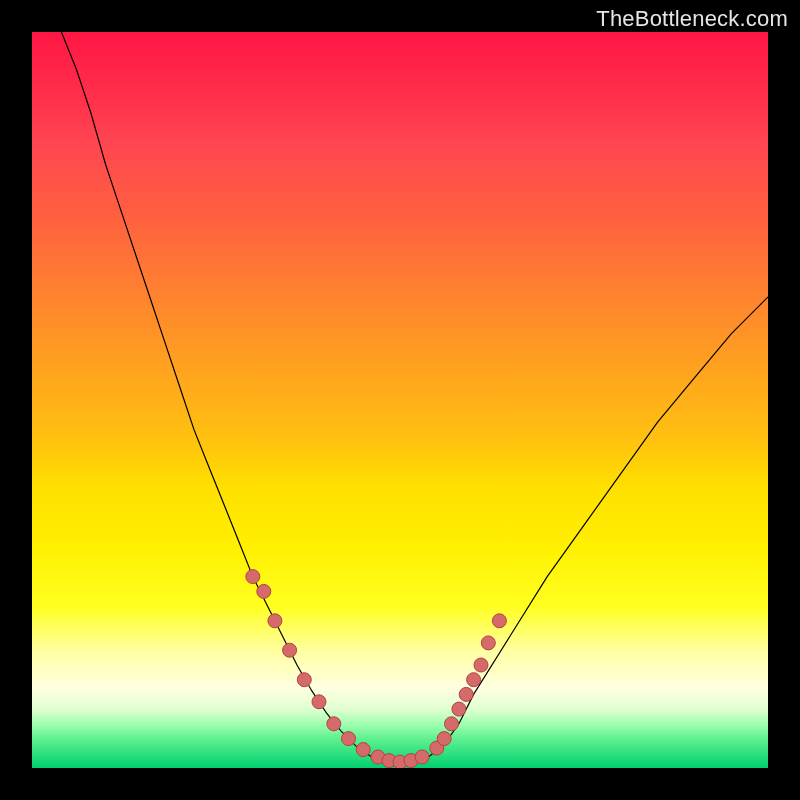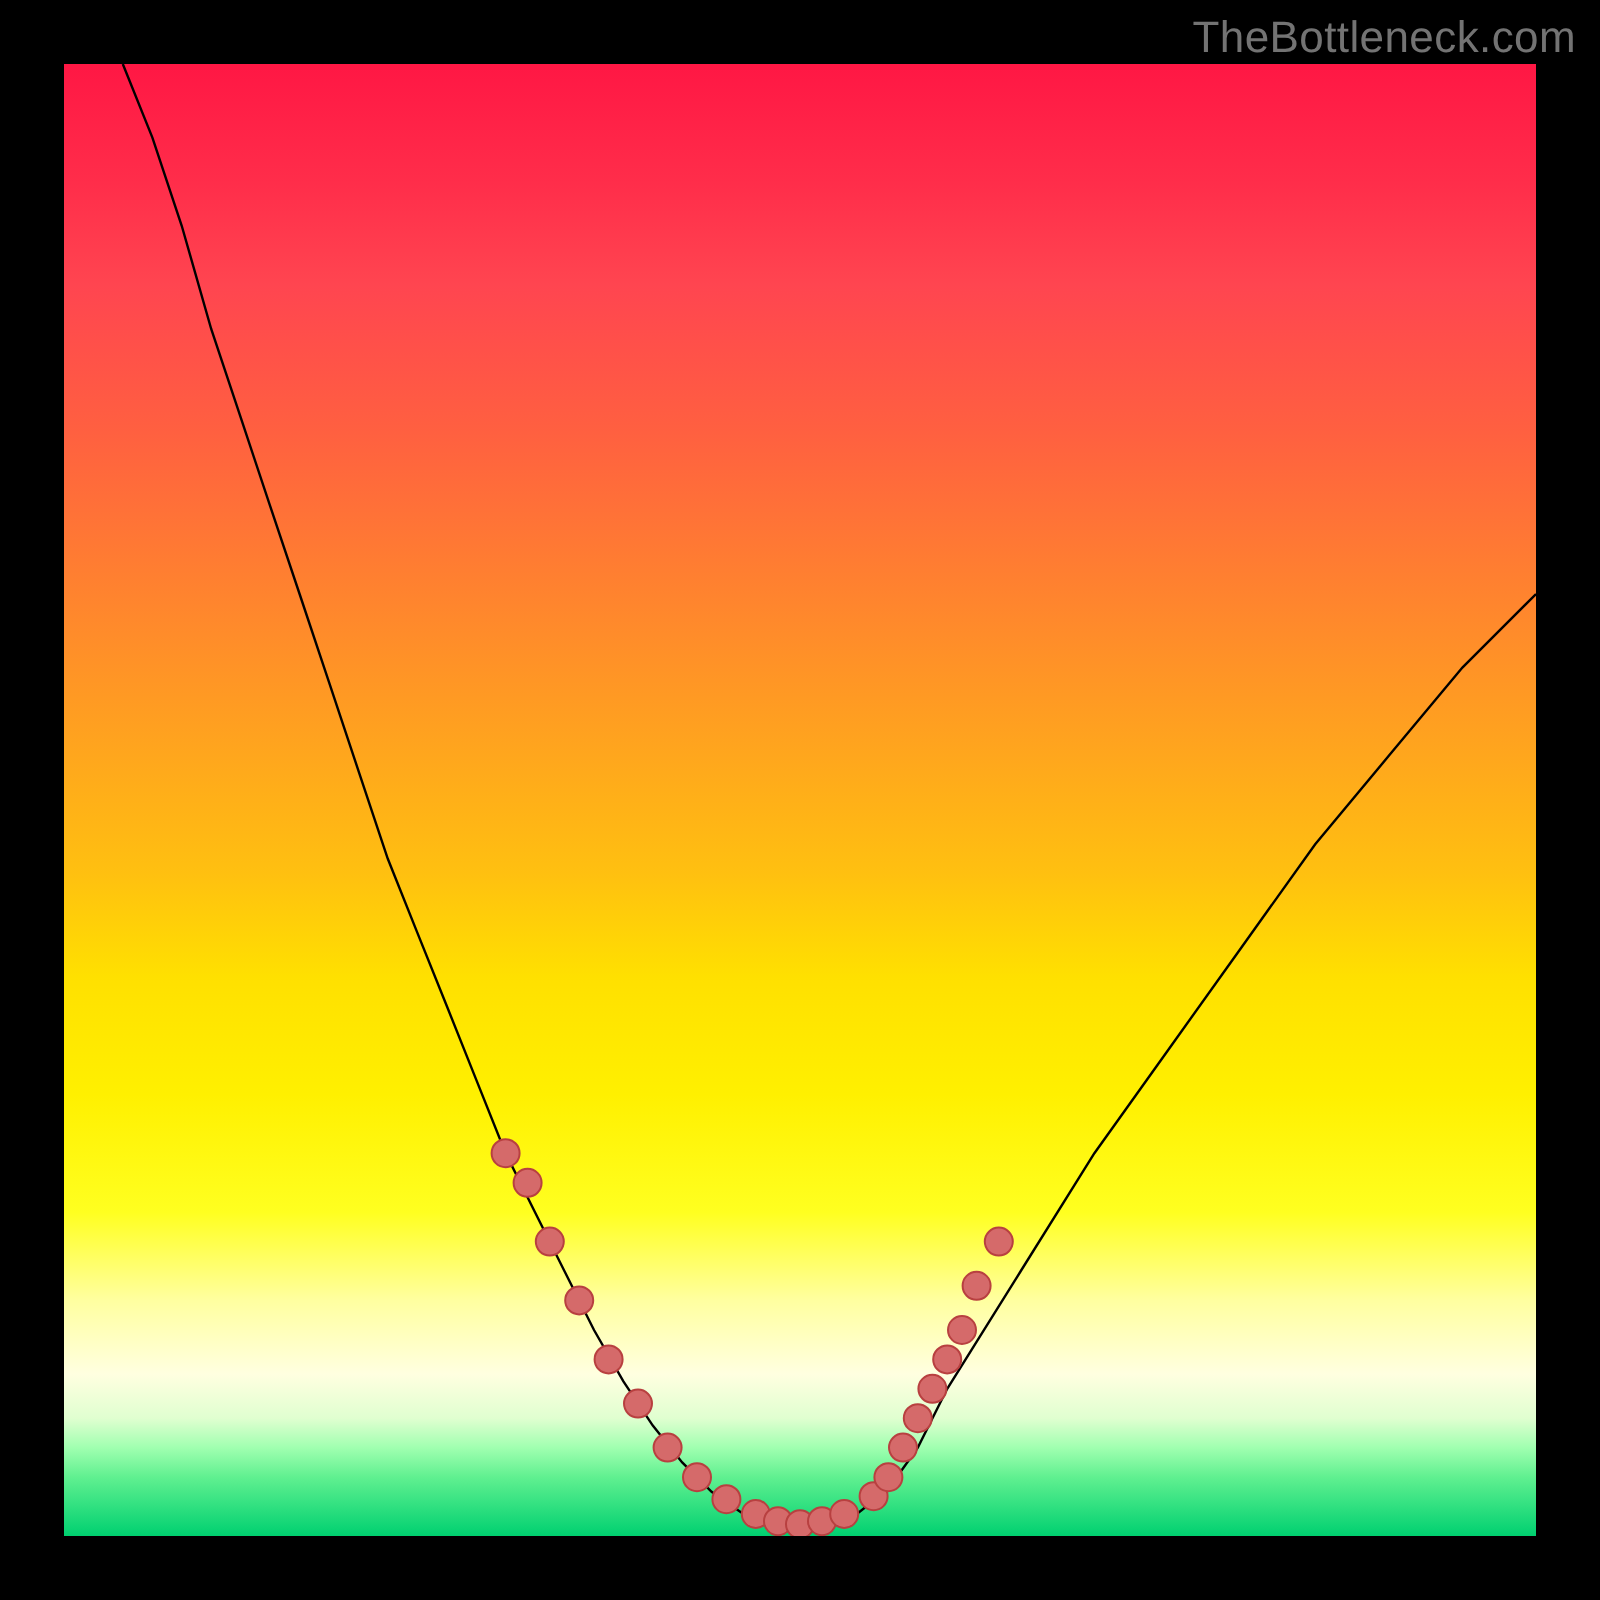--- a/index.html
+++ b/index.html
@@ -7,21 +7,21 @@
     width: 800px;
     height: 800px;
     background: #000;
     position: relative;
     font-family: Arial, sans-serif;
   }
   .watermark {
     position: absolute;
     top: 6px;
     right: 12px;
-    color: #737373;
+    color: #e5e5e5;
     font-size: 22px;
     font-weight: 500;
     letter-spacing: 0.2px;
     z-index: 10;
   }
   .plot-area {
     position: absolute;
     top: 32px;
     left: 32px;
     width: 736px;

